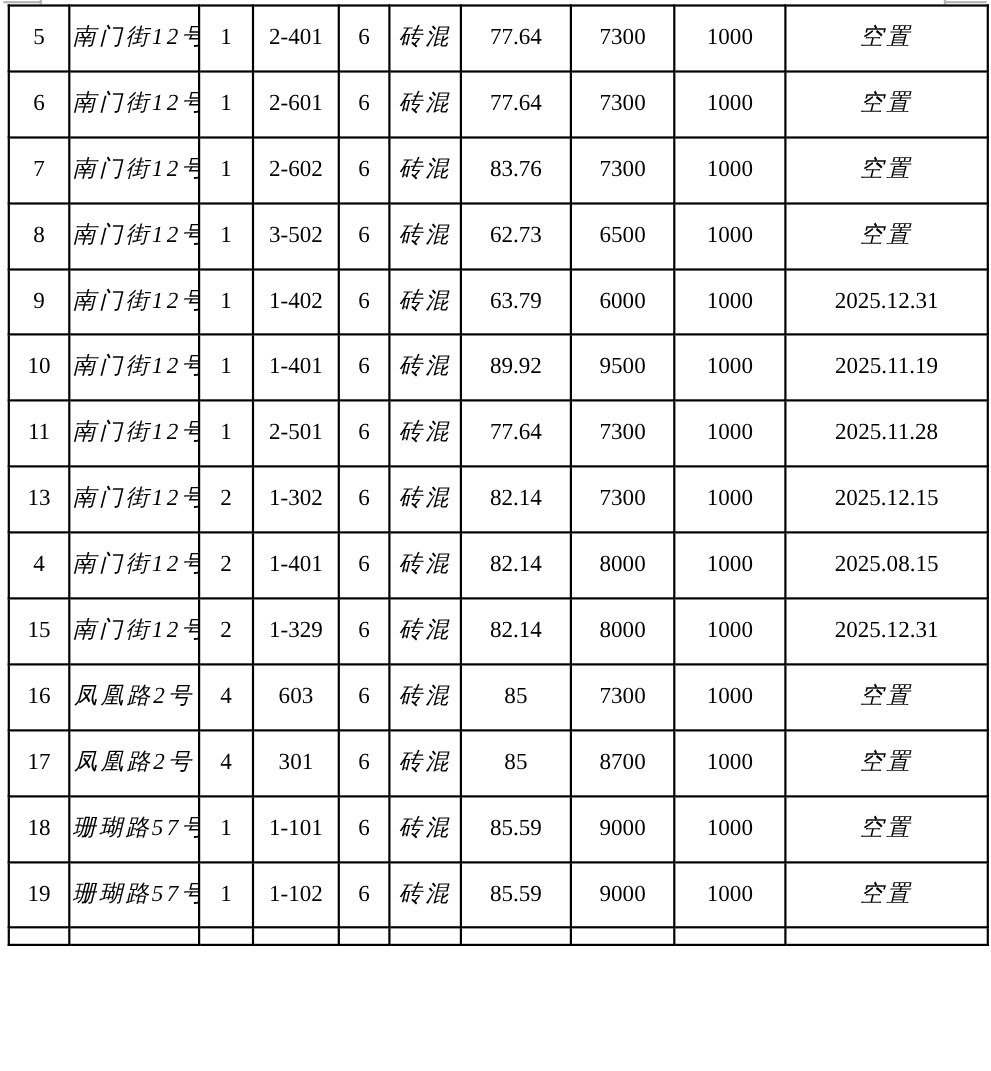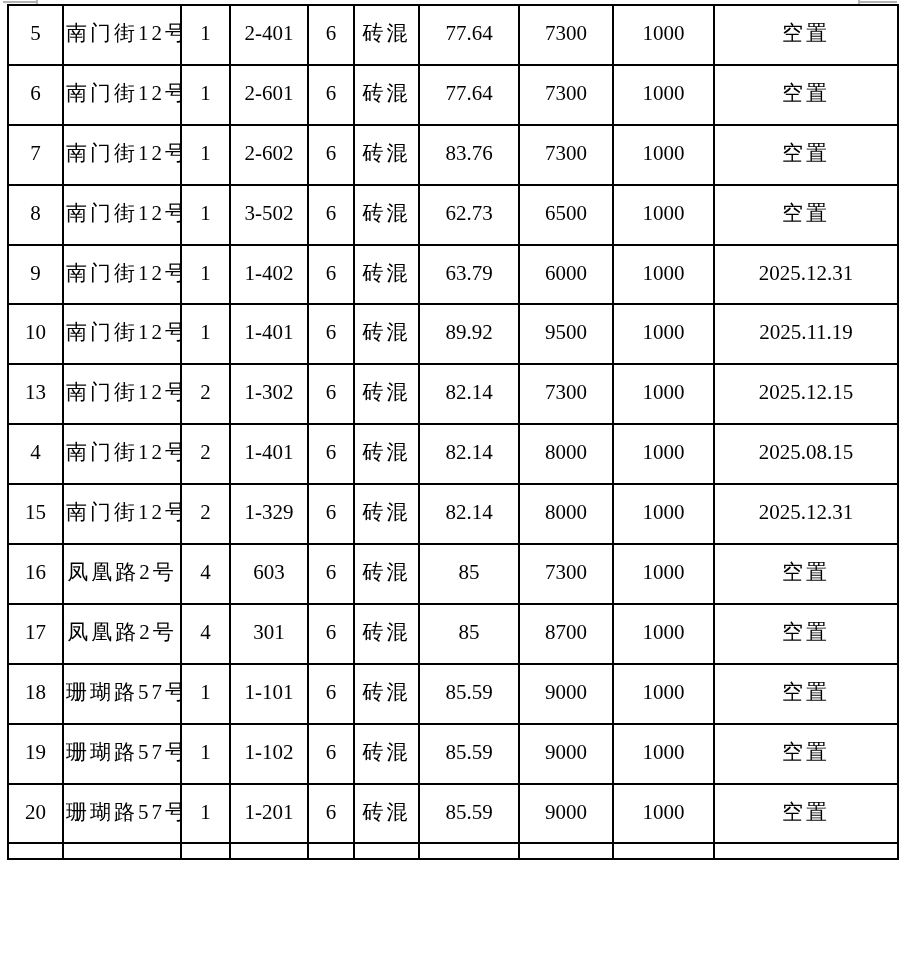--- a/index.html
+++ b/index.html
@@ -35,21 +35,21 @@
     font-size:21px;
     line-height:1;
     padding:0 2px 3px 2px;
     overflow:hidden;
     white-space:nowrap;
   }
   table.units tr{height:59.9px;}
   table.units tr.partial{height:16px;}
   table.units tr.partial td{padding:0;}
   td.unit-cell{padding:25px 2px 0 2px;}
-  td.cjk{letter-spacing:3px;}
+  td.cjk{letter-spacing:3px;font-style:italic;}
   
   .artifact{position:absolute;background:var(--artifact);}
   .tl-h{left:3px;top:1px;width:35px;height:2px;}
   .tl-v{left:36px;top:0;width:2px;height:4px;}
   .tr-v{left:858px;top:0;width:2px;height:4px;}
   .tr-h{left:859px;top:1px;width:38px;height:2px;}
 </style>
 </head>
 <body>
 
@@ -139,20 +139,32 @@
     <td>1</td>
     <td class="unit-cell">1-401</td>
     <td>6</td>
     <td class="cjk">砖混</td>
     <td>89.92</td>
     <td>9500</td>
     <td>1000</td>
     <td>2025.11.19</td>
   </tr>
         <tr>
+    <td>11</td>
+    <td class="cjk">南门街12号</td>
+    <td>1</td>
+    <td class="unit-cell">2-501</td>
+    <td>6</td>
+    <td class="cjk">砖混</td>
+    <td>77.64</td>
+    <td>7300</td>
+    <td>1000</td>
+    <td>2025.11.28</td>
+  </tr>
+        <tr>
     <td>13</td>
     <td class="cjk">南门街12号</td>
     <td>2</td>
     <td class="unit-cell">1-302</td>
     <td>6</td>
     <td class="cjk">砖混</td>
     <td>82.14</td>
     <td>7300</td>
     <td>1000</td>
     <td>2025.12.15</td>
@@ -215,32 +227,20 @@
     <td>85.59</td>
     <td>9000</td>
     <td>1000</td>
     <td class="cjk">空置</td>
   </tr>
         <tr>
     <td>19</td>
     <td class="cjk">珊瑚路57号</td>
     <td>1</td>
     <td class="unit-cell">1-102</td>
-    <td>6</td>
-    <td class="cjk">砖混</td>
-    <td>85.59</td>
-    <td>9000</td>
-    <td>1000</td>
-    <td class="cjk">空置</td>
-  </tr>
-        <tr>
-    <td>20</td>
-    <td class="cjk">珊瑚路57号</td>
-    <td>1</td>
-    <td class="unit-cell">1-201</td>
     <td>6</td>
     <td class="cjk">砖混</td>
     <td>85.59</td>
     <td>9000</td>
     <td>1000</td>
     <td class="cjk">空置</td>
   </tr>
         <tr class="partial">
     <td></td>
     <td></td>

